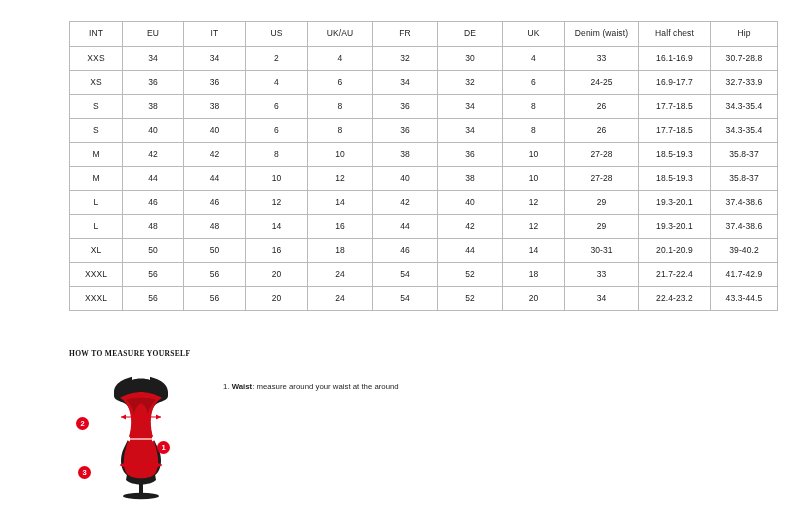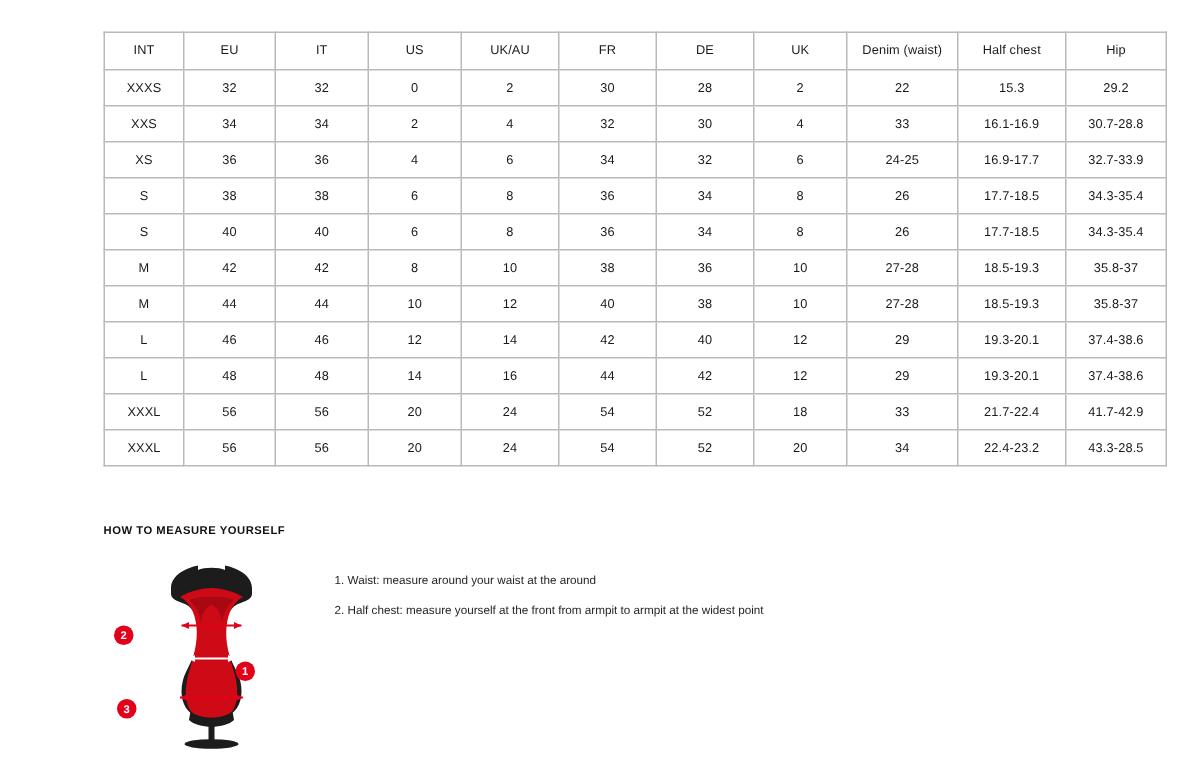--- a/index.html
+++ b/index.html
@@ -68,20 +68,21 @@
     left: 65px;
     top: 349px;
     width: 670px;
   }
   .measure-title {
     font-size: 7.5px;
     font-weight: bold;
     letter-spacing: 0.35px;
     color: #111;
     margin-bottom: 12px;
+    font-family: Liberation Serif, serif;
   }
   .measure-body {
     display: flex;
     align-items: flex-start;
   }
   .figure-holder {
     width: 115px;
     height: 130px;
     position: relative;
     flex: 0 0 115px;
@@ -90,21 +91,21 @@
   .notes {
     margin-left: 24px;
     padding-top: 12px;
   }
   .note {
     font-size: 7.8px;
     color: #1f1f1f;
     margin-bottom: 11px;
     line-height: 1.2;
   }
-  .note b { font-weight: normal; }
+  .note b { font-weight: bold; }
 
   
   svg.mannequin { display: block; }
   .bullet {
     position: absolute;
     width: 13px;
     height: 13px;
     border-radius: 50%;
     background: #e2001a;
     color: #fff;
@@ -147,33 +148,20 @@
             <th>FR</th>
             <th>DE</th>
             <th>UK</th>
             <th>Denim (waist)</th>
             <th>Half chest</th>
             <th>Hip</th>
           </tr>
       </thead>
       <tbody id="table-body">
           <tr>
-            <td>XXXS</td>
-            <td>32</td>
-            <td>32</td>
-            <td>0</td>
-            <td>2</td>
-            <td>30</td>
-            <td>28</td>
-            <td>2</td>
-            <td>22</td>
-            <td>15.3</td>
-            <td>29.2</td>
-          </tr>
-          <tr>
             <td>XXS</td>
             <td>34</td>
             <td>34</td>
             <td>2</td>
             <td>4</td>
             <td>32</td>
             <td>30</td>
             <td>4</td>
             <td>33</td>
             <td>16.1-16.9</td>
@@ -264,20 +252,33 @@
             <td>14</td>
             <td>16</td>
             <td>44</td>
             <td>42</td>
             <td>12</td>
             <td>29</td>
             <td>19.3-20.1</td>
             <td>37.4-38.6</td>
           </tr>
           <tr>
+            <td>XL</td>
+            <td>50</td>
+            <td>50</td>
+            <td>16</td>
+            <td>18</td>
+            <td>46</td>
+            <td>44</td>
+            <td>14</td>
+            <td>30-31</td>
+            <td>20.1-20.9</td>
+            <td>39-40.2</td>
+          </tr>
+          <tr>
             <td>XXXL</td>
             <td>56</td>
             <td>56</td>
             <td>20</td>
             <td>24</td>
             <td>54</td>
             <td>52</td>
             <td>18</td>
             <td>33</td>
             <td>21.7-22.4</td>
@@ -287,21 +288,21 @@
             <td>XXXL</td>
             <td>56</td>
             <td>56</td>
             <td>20</td>
             <td>24</td>
             <td>54</td>
             <td>52</td>
             <td>20</td>
             <td>34</td>
             <td>22.4-23.2</td>
-            <td>43.3-28.5</td>
+            <td>43.3-44.5</td>
           </tr>
         </tbody>
     </table>
   </div>
 
   <div class="measure-section">
     <div class="measure-title">HOW TO MEASURE YOURSELF</div>
     <div class="measure-body">
 
       <div class="figure-holder">
@@ -338,17 +339,16 @@
 
           <path d="M43 104 C48 110, 66 110, 71 104 L72 110 C66 116, 48 116, 42 110 Z" fill="#1c1c1c"></path>
         </svg>
         <div class="bullet b1">1</div>
         <div class="bullet b2">2</div>
         <div class="bullet b3">3</div>
       </div>
 
       <div class="notes" id="notes-list">
           <div class="note"><span>1.</span> <b>Waist</b><span>: measure around your waist at the around</span></div>
-          <div class="note"><span>2.</span> <b>Half chest</b><span>: measure yourself at the front from armpit to armpit at the widest point</span></div>
         </div>
     </div>
   </div>
 </div>
 
 </body></html>

